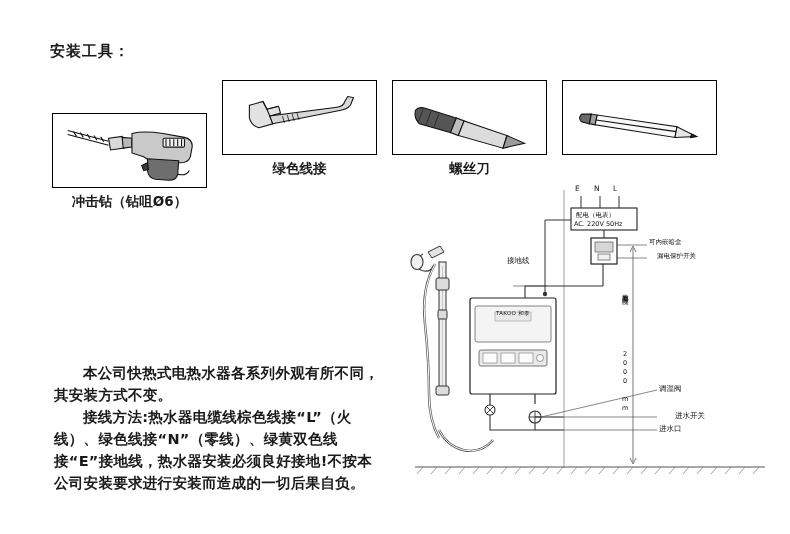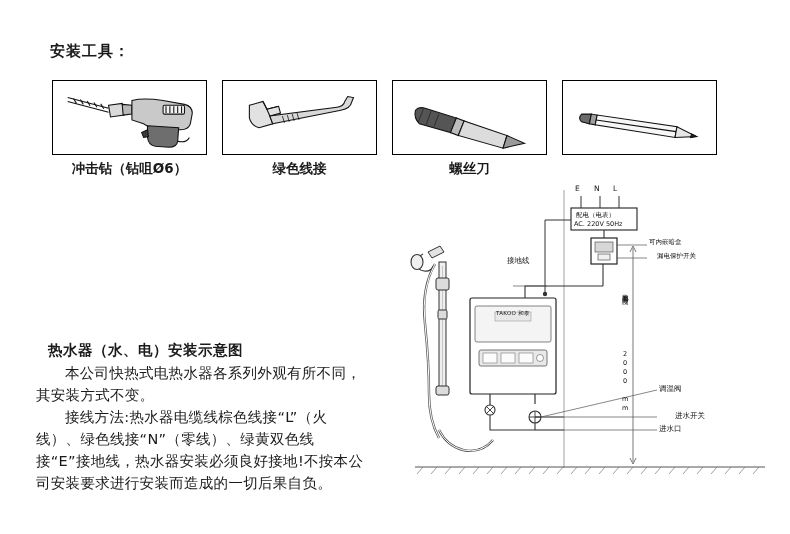--- a/index.html
+++ b/index.html
@@ -43,43 +43,43 @@
     background: #fff;
   }
   .tool-caption {
     position: absolute;
     top: 160px;
     width: 155px;
     text-align: center;
     font-size: 13.5px;
     font-weight: bold;
   }
-  #tool-box-0, #tool-cap-0 { left: 52px; }
+  #tool-box-0, #tool-cap-0 { left: 52px; margin-top: 33px; }
   #tool-box-1, #tool-cap-1 { left: 222px; }
   #tool-box-2, #tool-cap-2 { left: 392px; }
   #tool-box-3, #tool-cap-3 { left: 562px; }
 
   .tool-svg { display: block; width: 100%; height: 100%; }
 
   
   .desc-title {
     position: absolute;
     left: 48px;
     top: 341px;
     font-size: 14.5px;
     font-weight: bold;
     letter-spacing: 0.5px;
   }
   .desc-body {
     position: absolute;
-    left: 36px;
+    left: 54px;
     top: 362px;
     width: 330px;
     font-size: 14.5px;
-    font-weight: normal;
+    font-weight: bold;
     line-height: 22px;
     letter-spacing: 0.3px;
   }
   .desc-body p { margin: 0; }
   .indent { text-indent: 2em; }
 
   
   .diagram {
     position: absolute;
     left: 395px;
@@ -179,21 +179,20 @@
         <path d="M32 45 L34 35 L116 47 L114 58 Z" fill="#f7f7f7"></path>
         <line x1="33" y1="40" x2="115" y2="52"></line>
 
         <path d="M114 58 L116 47 L136 57 Z" fill="#e6e6e6"></path>
 
         <path d="M131 54.5 L136 57 L130 58.2 Z" fill="#222"></path>
       </g>
     </svg>
   </div>
 
-  <div class="desc-title">热水器（水、电）安装示意图</div>
   <div class="desc-body">
     <p class="indent">本公司快热式电热水器各系列外观有所不同，其安装方式不变。</p>
     <p class="indent">接线方法:热水器电缆线棕色线接“L”（火线）、绿色线接“N”（零线）、绿黄双色线接“E”接地线，热水器安装必须良好接地!不按本公司安装要求进行安装而造成的一切后果自负。</p>
   </div>
 
   <div class="diagram">
     <svg width="390" height="300" viewBox="0 0 390 300">
       <g stroke="#333" fill="none" stroke-width="0.8">
 
         <line x1="169" y1="0" x2="169" y2="278" stroke="#888"></line>

